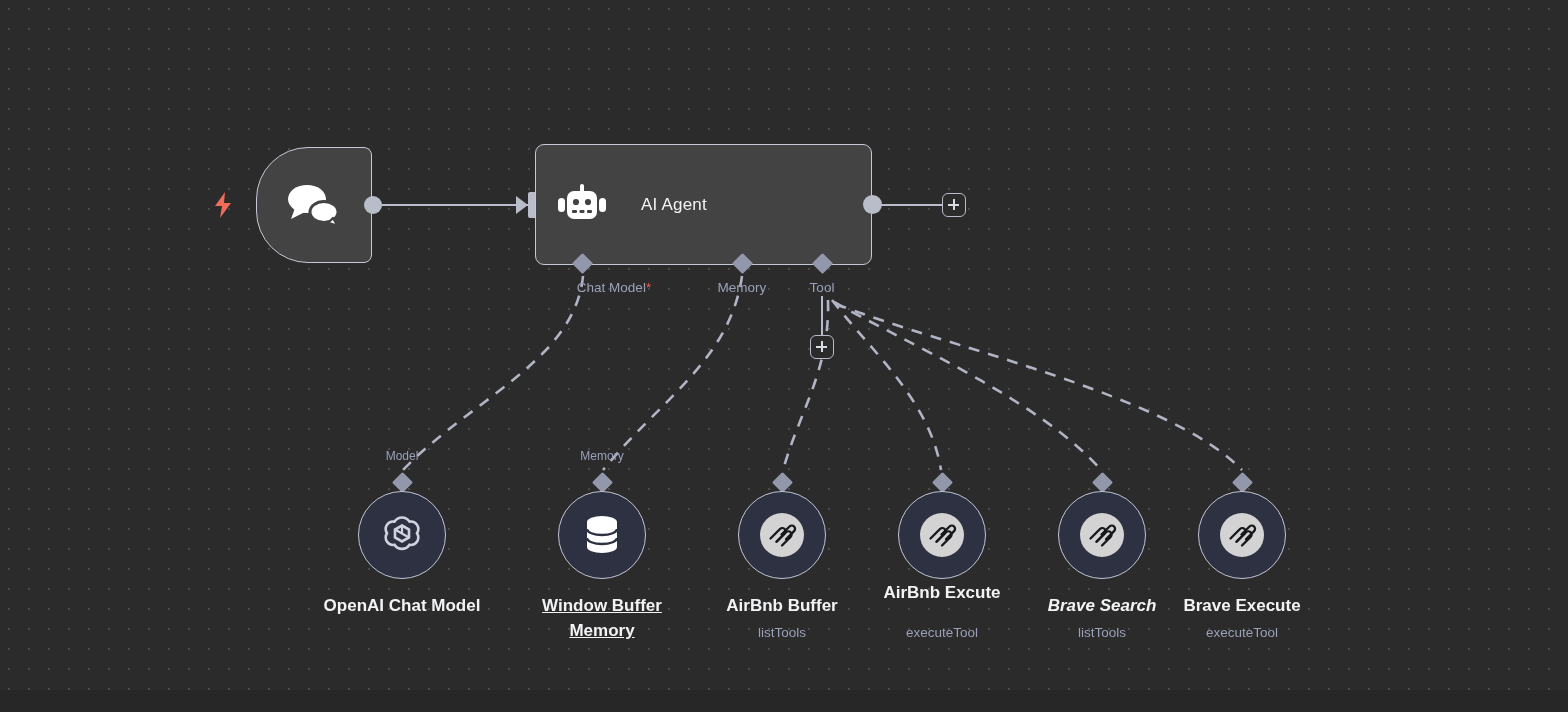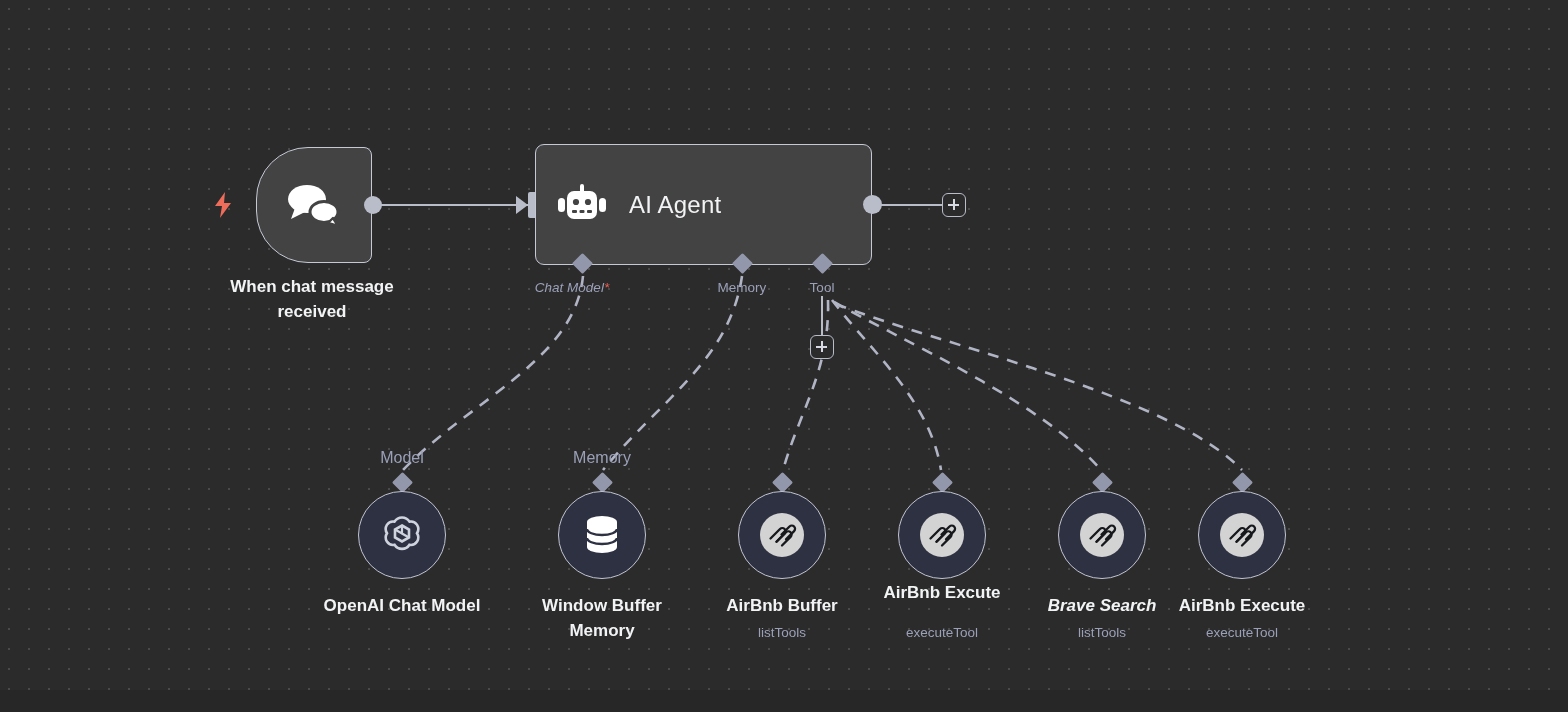--- a/index.html
+++ b/index.html
@@ -80,23 +80,23 @@
     background: #434343;
     border: 1.6px solid #c5c9d6;
     border-radius: 9px;
     box-sizing: border-box;
     display: flex;
     align-items: center;
     padding-left: 21px;
   }
   #agent-node .robot-icon { width: 50px; height: 42px; flex: none; }
   #agent-node .agent-title {
-    margin-left: 22px;
+    margin-left: 34px;
     color: #f2f3f5;
-    font-size: 24px;
+    font-size: 17px;
     letter-spacing: .2px;
     white-space: nowrap;
   }
 
   
   #agent-input-port {
     position: absolute;
     left: 528px;
     top: 192px;
     width: 12px;
@@ -199,21 +199,21 @@
     position: absolute;
     color: #9aa0b8;
     font-size: 13.5px;
     text-align: center;
     white-space: nowrap;
     transform: translateX(-50%);
   }
   .conn-label {
     position: absolute;
     color: #9aa0b8;
-    font-size: 16px;
+    font-size: 12px;
     white-space: nowrap;
     transform: translateX(-50%);
   }
 
   .mcp-badge {
     width: 44px; height: 44px;
     border-radius: 50%;
     background: #d3d3d3;
     display: flex; align-items: center; justify-content: center;
   }
@@ -253,24 +253,20 @@
     </svg>
   </div>
 
   <div class="node" id="trigger-node">
     <svg class="chat-icon" viewBox="0 0 58 46">
       <ellipse cx="22" cy="17" rx="19" ry="14" fill="#ffffff"></ellipse>
       <path d="M10 26 L6 37 L20 30 Z" fill="#ffffff"></path>
       <ellipse cx="39" cy="30" rx="14" ry="10.5" fill="#ffffff" stroke="#434343" stroke-width="3"></ellipse>
       <path d="M48 36 L53 44 L43 41 Z" fill="#ffffff" stroke="#434343" stroke-width="2.4" stroke-linejoin="round"></path>
     </svg>
-  </div>
-  <div class="sub-label wrap" style="left:312px; top:274px;">
-    <span>When chat message</span><br>
-    <span>received</span>
   </div>
 
   <div style="position:absolute; left:364px; top:196px; width:18px; height:18px; border-radius:50%; background:#b9bdc9;"></div>
 
   <div id="agent-input-arrow"></div>
   <div id="agent-input-port"></div>
 
   <div class="node" id="agent-node">
     <svg class="robot-icon" viewBox="0 0 50 42">
       <rect x="23" y="0" width="4" height="9" rx="2" fill="#ffffff"></rect>
@@ -284,21 +280,21 @@
       <rect x="30" y="26" width="5" height="3" rx="1" fill="#434343"></rect>
     </svg>
     <div class="agent-title">AI Agent</div>
   </div>
 
   <div id="agent-output-dot"></div>
   <div class="plus-btn" id="output-plus"></div>
   <div class="plus-btn" id="tool-plus"></div>
 
   <div class="diamond" style="left:575px; top:256px;"></div>
-  <div class="port-label" style="left:572px; top:280px;font-style:italic;">
+  <div class="port-label" style="left:614px; top:280px;">
     <span>Chat Model</span><span class="req">*</span>
   </div>
 
   <div class="diamond" style="left:735px; top:256px;"></div>
   <div class="port-label" style="left:742px; top:280px;">Memory</div>
 
   <div class="diamond" style="left:815px; top:256px;"></div>
   <div class="port-label" style="left:822px; top:280px;">Tool</div>
 
   <div class="conn-label" style="left:402px; top:449px;">Model</div>
@@ -317,21 +313,21 @@
   <div class="subnode" style="left:558px; top:491px;">
     <svg class="db-icon" viewBox="0 0 40 42">
       <ellipse cx="20" cy="8" rx="15" ry="6" fill="#ffffff"></ellipse>
       <path d="M5 8 v7 a15 6 0 0 0 30 0 v-7" fill="#ffffff"></path>
       <path d="M5 17 v7 a15 6 0 0 0 30 0 v-7" fill="#ffffff"></path>
       <path d="M5 26 v7 a15 6 0 0 0 30 0 v-7" fill="#ffffff"></path>
       <path d="M5 15 a15 6 0 0 0 30 0" fill="none" stroke="#2e3142" stroke-width="2.4"></path>
       <path d="M5 24 a15 6 0 0 0 30 0" fill="none" stroke="#2e3142" stroke-width="2.4"></path>
     </svg>
   </div>
-  <div class="sub-label wrap" style="left:602px; top:593px;">Window Buffer Memory</div>
+  <div class="sub-label wrap" style="left:602px; top:593px;text-decoration:underline;">Window Buffer Memory</div>
 
   <div class="subnode-diamond" style="left:775px; top:475px;"></div>
   <div class="subnode" style="left:738px; top:491px;">
     <span class="mcp-badge">
       <svg viewBox="0 0 30 30">
         <g fill="none" stroke="#16181c" stroke-width="2.3" stroke-linecap="round" stroke-linejoin="round">
           <path d="M3.5 18.5 L13 9 a3.2 3.2 0 0 1 4.6 4.6 L9.5 21.8"></path>
           <path d="M9.5 21.8 L19 12.3 a3.2 3.2 0 0 1 4.6 4.6 L15 25.5"></path>
           <path d="M14.5 14.5 L22.5 6.5 a3.2 3.2 0 0 1 4.6 4.6 L19 19.2"></path>
         </g>
@@ -376,17 +372,17 @@
     <span class="mcp-badge">
       <svg viewBox="0 0 30 30">
         <g fill="none" stroke="#16181c" stroke-width="2.3" stroke-linecap="round" stroke-linejoin="round">
           <path d="M3.5 18.5 L13 9 a3.2 3.2 0 0 1 4.6 4.6 L9.5 21.8"></path>
           <path d="M9.5 21.8 L19 12.3 a3.2 3.2 0 0 1 4.6 4.6 L15 25.5"></path>
           <path d="M14.5 14.5 L22.5 6.5 a3.2 3.2 0 0 1 4.6 4.6 L19 19.2"></path>
         </g>
       </svg>
     </span>
   </div>
-  <div class="sub-label" style="left:1242px; top:593px;">AirBnb Execute</div>
+  <div class="sub-label" style="left:1242px; top:593px;">Brave Execute</div>
   <div class="sub-sublabel" style="left:1242px; top:625px;">executeTool</div>
 
   <div id="bottom-strip"></div>
 </div>
 
 </body></html>

